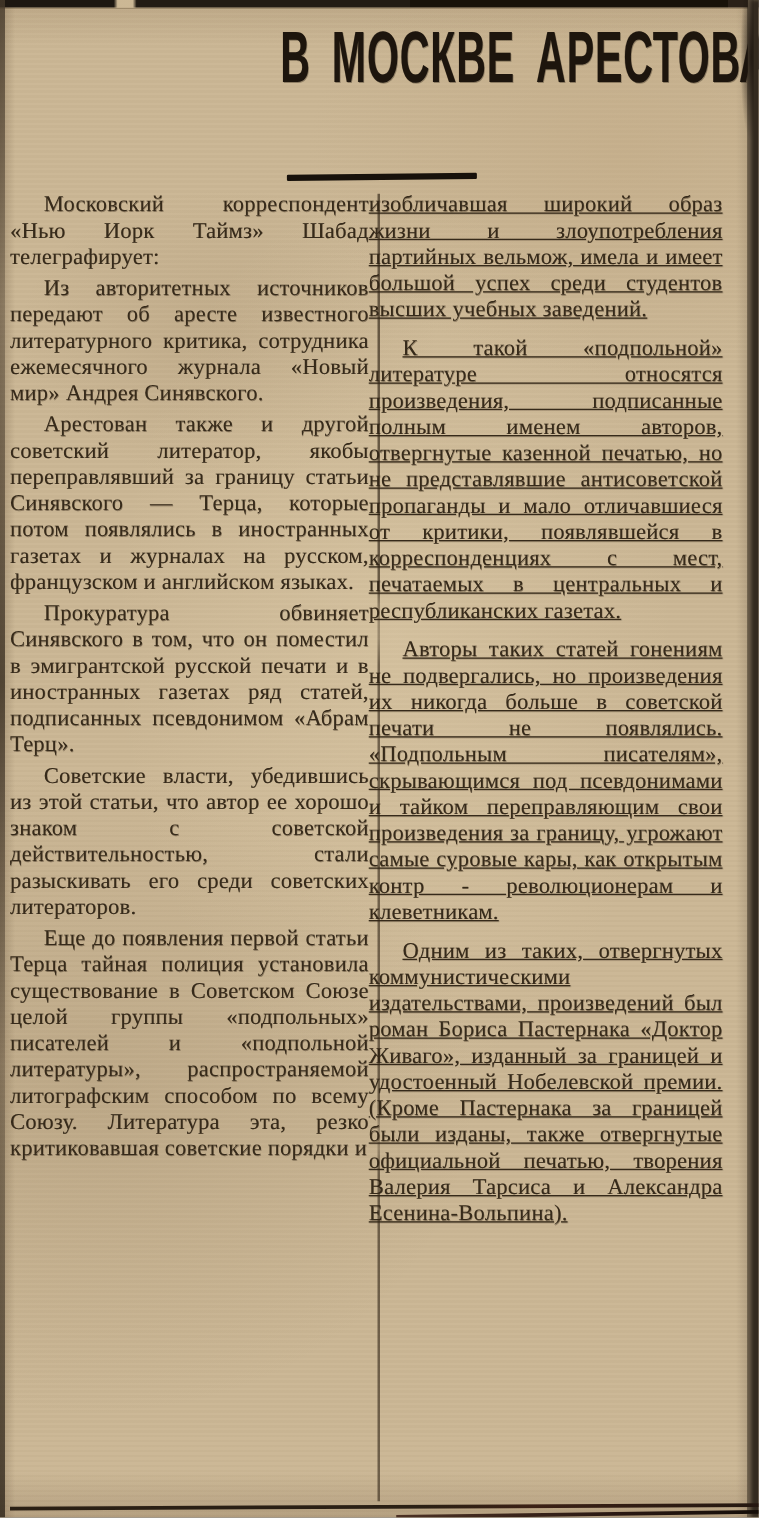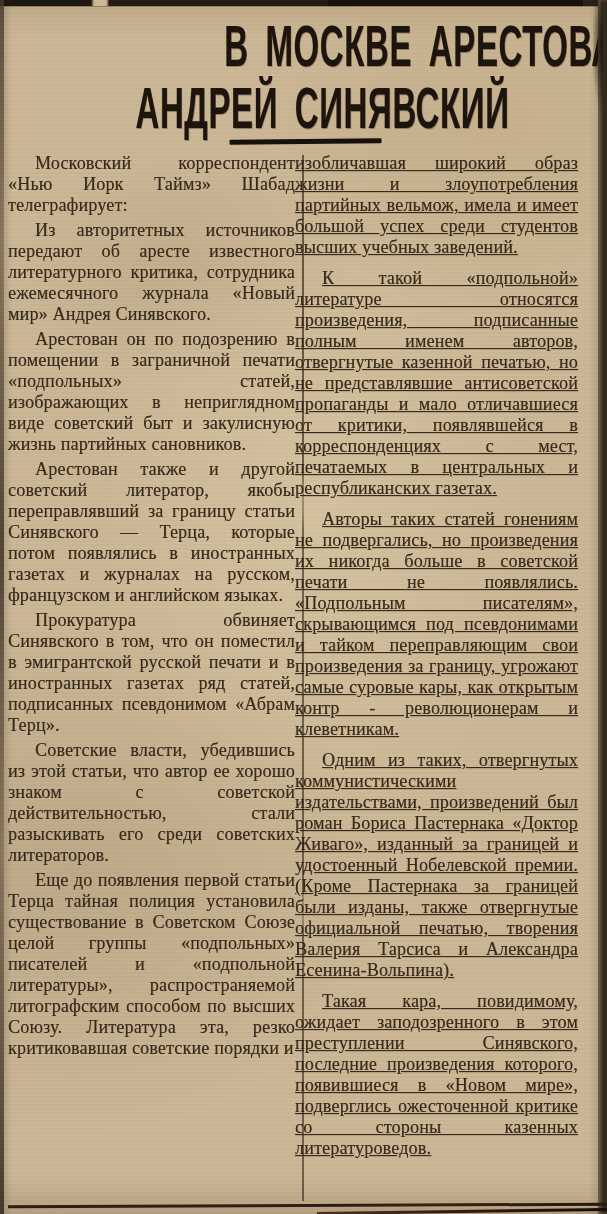--- a/index.html
+++ b/index.html
@@ -91,43 +91,38 @@
 <body>
 
 <div class="clip">
 
   <div class="top-rule"></div>
 
   <div class="headline">
     <div class="hrow">
       <span class="line">В МОСКВЕ АРЕСТОВАН ПИСАТЕЛЬ</span>
     </div>
-    <div class="hrow">
-      <span class="line">АНДРЕЙ СИНЯВСКИЙ</span>
-    </div>
   </div>
 
   <div class="headline-divider"></div>
 
   <div class="columns">
     <div class="col left">
       <p>Московский корреспондент «Нью Иорк Таймз» Шабад телеграфирует:</p>
       <p>Из авторитетных источников передают об аресте известного литературного критика, сотрудника ежемесячного журнала «Новый мир» Андрея Синявского.</p>
-      <p>Арестован он по подозрению в помещении в заграничной печати «подпольных» статей, изображающих в неприглядном виде советский быт и закулисную жизнь партийных сановников.</p>
       <p>Арестован также и другой советский литератор, якобы переправлявший за границу статьи Синявского — Терца, которые потом появлялись в иностранных газетах и журналах на русском, французском и английском языках.</p>
       <p>Прокуратура обвиняет Синявского в том, что он поместил в эмигрантской русской печати и в иностранных газетах ряд статей, подписанных псевдонимом «Абрам Терц».</p>
       <p>Советские власти, убедившись из этой статьи, что автор ее хорошо знаком с советской действительностью, стали разыскивать его среди советских литераторов.</p>
-      <p>Еще до появления первой статьи Терца тайная полиция установила существование в Советском Союзе целой группы «подпольных» писателей и «подпольной литературы», распространяемой литографским способом по высших Союзу. Литература эта, резко критиковавшая советские порядки и</p>
+      <p>Еще до появления первой статьи Терца тайная полиция установила существование в Советском Союзе целой группы «подпольных» писателей и «подпольной литературы», распространяемой литографским способом по всему Союзу. Литература эта, резко критиковавшая советские порядки и</p>
     </div>
     <div class="col right">
       <p class="no-indent">изобличавшая широкий образ жизни и злоупотребления партийных вельмож, имела и имеет большой успех среди студентов высших учебных заведений.</p>
       <p>К такой «подпольной» литературе относятся произведения, подписанные полным именем авторов, отвергнутые казенной печатью, но не представлявшие антисоветской пропаганды и мало отличавшиеся от критики, появлявшейся в корреспонденциях с мест, печатаемых в центральных и республиканских газетах.</p>
       <p>Авторы таких статей гонениям не подвергались, но произведения их никогда больше в советской печати не появлялись. «Подпольным писателям», скрывающимся под псевдонимами и тайком переправляющим свои произведения за границу, угрожают самые суровые кары, как открытым контр - революционерам и клеветникам.</p>
       <p>Одним из таких, отвергнутых коммунистическими издательствами, произведений был роман Бориса Пастернака «Доктор Живаго», изданный за границей и удостоенный Нобелевской премии. (Кроме Пастернака за границей были изданы, также отвергнутые официальной печатью, творения Валерия Тарсиса и Александра Есенина-Вольпина).</p>
-      <p>Такая кара, повидимому, ожидает заподозренного в этом преступлении Синявского, последние произведения которого, появившиеся в «Новом мире», подверглись ожесточенной критике со стороны казенных литературоведов.</p>
     </div>
   </div>
 
   <div class="col-divider"></div>
 
   <div class="edge-left"></div>
   <div class="edge-right"></div>
   <div class="edge-right-smudge"></div>
 
   <div class="bottom-rule-1"></div>

